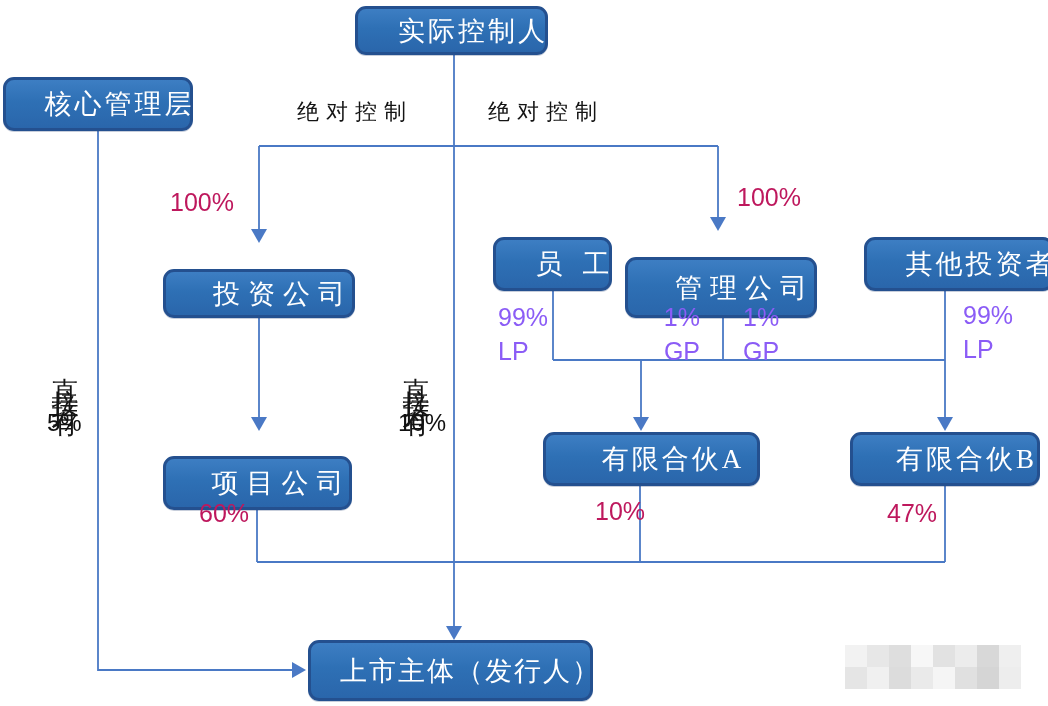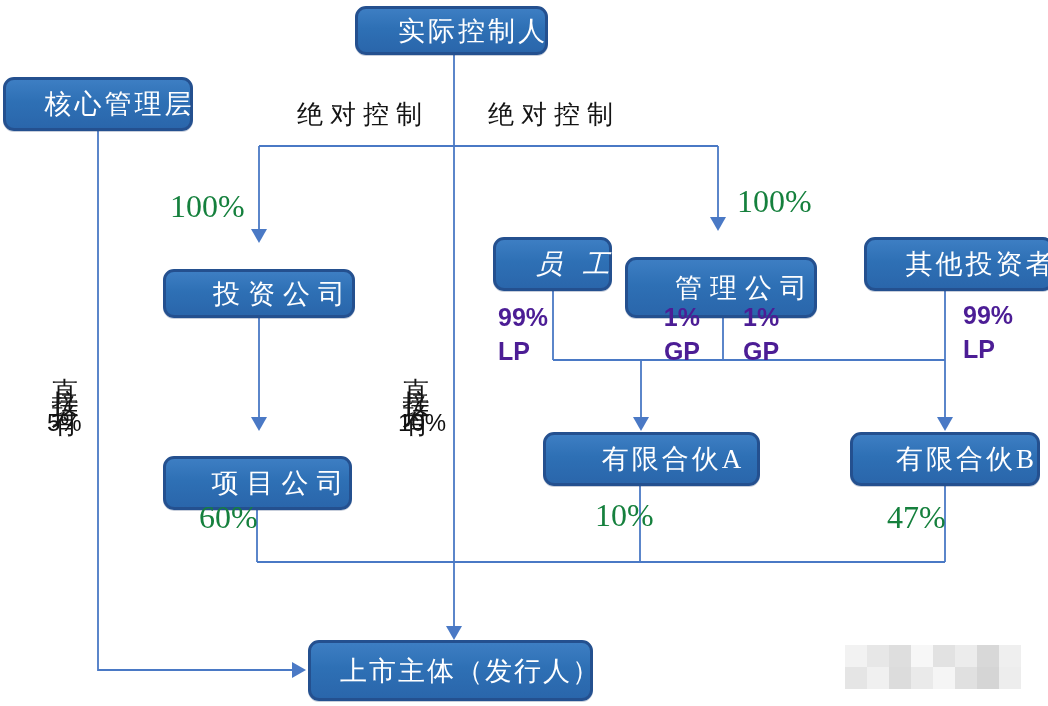--- a/index.html
+++ b/index.html
@@ -25,39 +25,38 @@
     box-shadow:0 1px 0 rgba(30,60,110,.25);
     padding-left:40px;
   }
   .ls-sm{letter-spacing:3px;text-indent:3px;}
   .ls-md{letter-spacing:8px;text-indent:8px;margin-top:24px;}
   .ls-lg{letter-spacing:20px;text-indent:20px;}
   .lbl{
     position:absolute;
     color:#141414;
     font-family:"Liberation Serif",serif;
-    font-size:26px;
+    font-size:22px;
     letter-spacing:7px;
     white-space:nowrap;
   }
   .pct{
     position:absolute;
-    color:#15803d;
-    font-family:Liberation Serif, serif;
-    font-size:32px;
+    color:#be185d;
+    font-family:Liberation Sans, sans-serif;
+    font-size:25px;
     letter-spacing:0;
     white-space:nowrap;
   }
   .stake{
     position:absolute;
-    color:#4c1d95;
+    color:#8b5cf6;
     font-family:"Liberation Sans",sans-serif;
     font-size:25px;
     line-height:34px;
-    font-weight:bold;
   }
   .stake.right{text-align:right;}
   .vtext{
     position:absolute;
     display:flex;flex-direction:column;align-items:flex-start;
   }
   .vchars{
     writing-mode:vertical-rl;
     text-orientation:upright;
     font-family:"Liberation Serif",serif;
@@ -124,21 +123,21 @@
       <polygon points="292,662 292,678 306,670"></polygon>
     </g>
   </svg>
 
   <div class="box ls-sm" style="left:355px;top:6px;width:193px;height:49px;">实际控制人</div>
 
   <div class="box ls-sm" style="left:3px;top:77px;width:190px;height:54px;">核心管理层</div>
 
   <div class="box ls-md" style="left:163px;top:245px;width:192px;height:49px;">投资公司</div>
 
-  <div class="box ls-lg" style="left:493px;top:237px;width:119px;height:54px;font-style:italic;">员工</div>
+  <div class="box ls-lg" style="left:493px;top:237px;width:119px;height:54px;">员工</div>
 
   <div class="box ls-md" style="left:625px;top:233px;width:192px;height:61px;">管理公司</div>
 
   <div class="box ls-sm" style="left:864px;top:237px;width:190px;height:54px;">其他投资者</div>
 
   <div class="box ls-md" style="left:163px;top:432px;width:189px;height:54px;text-align:center;">项目公司</div>
 
   <div class="box ls-sm" style="left:543px;top:432px;width:217px;height:54px;">有限合伙A</div>
 
   <div class="box ls-sm" style="left:850px;top:432px;width:190px;height:54px;">有限合伙B</div>

